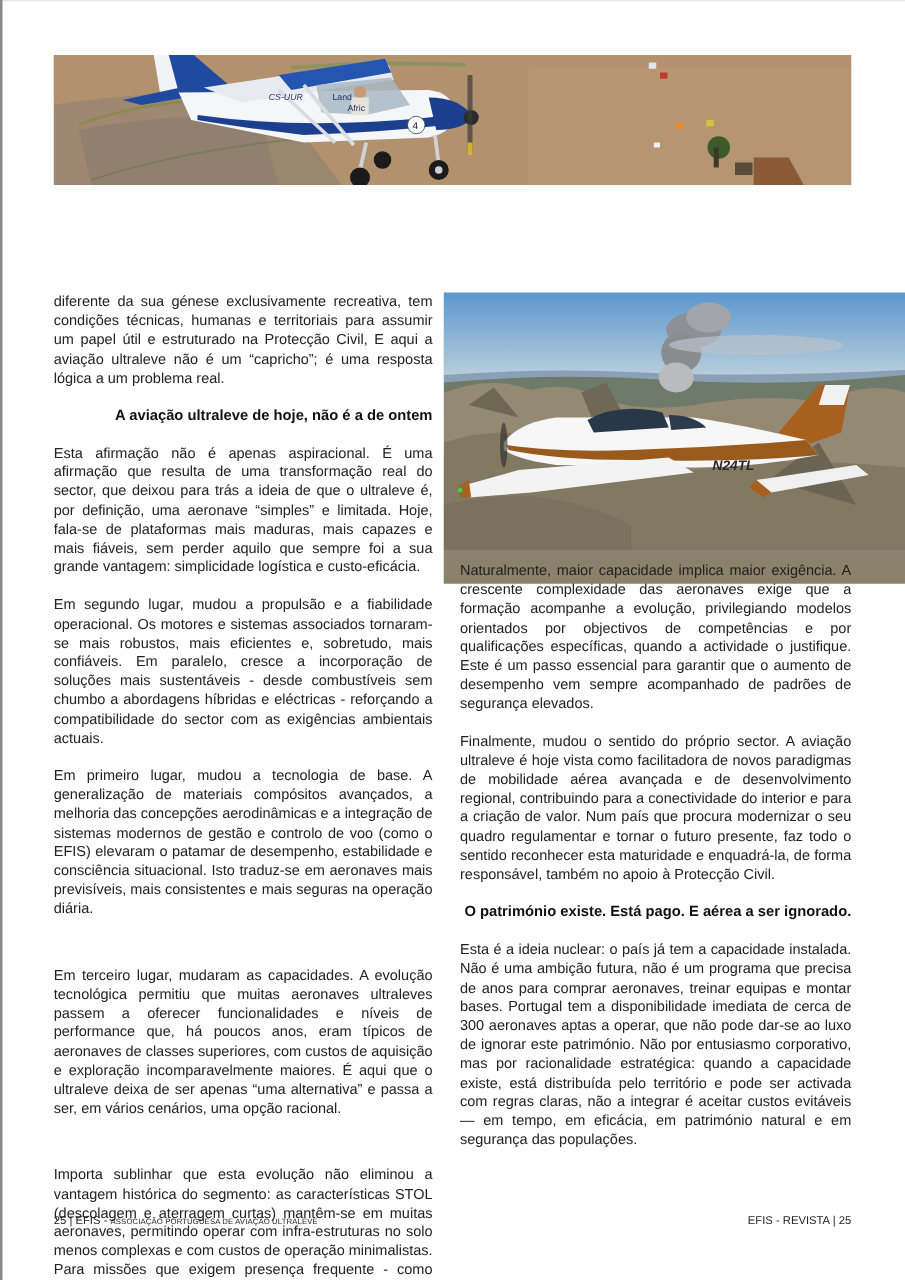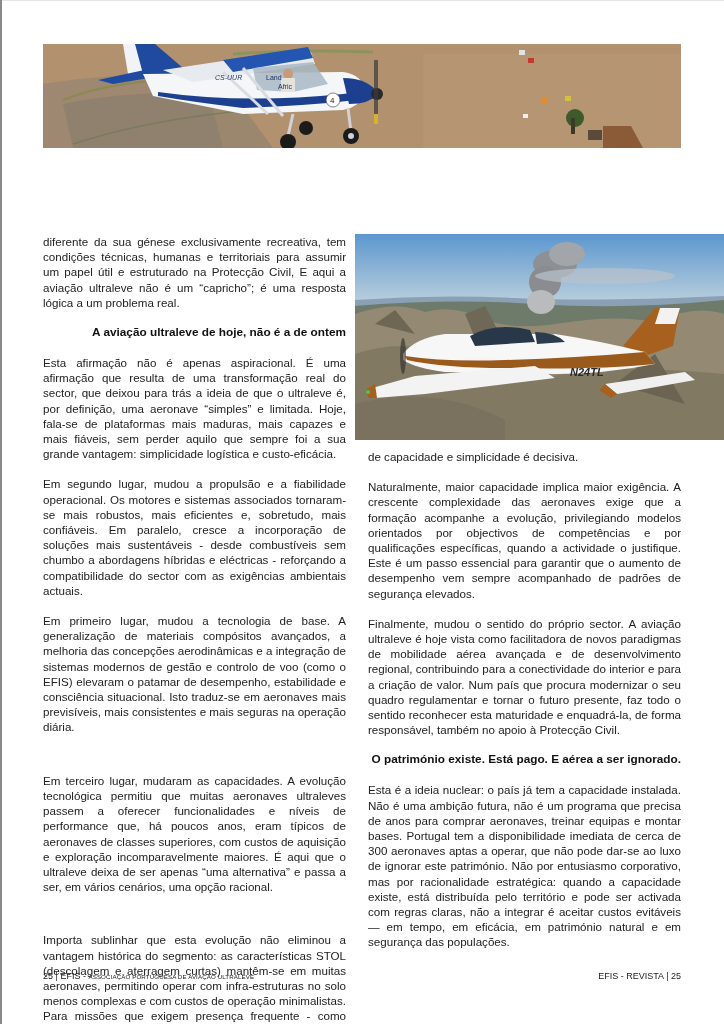--- a/index.html
+++ b/index.html
@@ -9,21 +9,21 @@
     .top-edge { position: absolute; left: 0; top: 0; width: 724px; height: 1px; background: #e6e6e6; }
 
     
     .photo-top {
       position: absolute; left: 43px; top: 44px; width: 638px; height: 104px; overflow: hidden;
       background: linear-gradient(180deg, #a88d73 0%, #b49274 40%, #b8956f 100%);
     }
 
     
     .photo-side {
-      position: absolute; left: 355px; top: 234px; width: 369px; height: 206px; overflow: hidden;
+      position: absolute; left: 355px; top: 234px; width: 369px; height: 233px; overflow: hidden;
       background: linear-gradient(180deg, #6fa2cf 0%, #8fb6d6 35%, #b7cad7 52%, #8a8777 60%, #8c8069 100%);
     }
 
     
     .col {
       position: absolute; font-size: 11.6px; line-height: 15.2px; text-align: justify; color: #222;
     }
     .col p { margin-bottom: 15px; }
     .col p.tight { margin-bottom: 0; margin-top: 38px; }
     .col h3 { font-size: 11.8px; font-weight: bold; line-height: 15px; margin-bottom: 15px; color: #111; text-align: right; }
@@ -157,21 +157,20 @@
   <p>diferente da sua génese exclusivamente recreativa, tem condições técnicas, humanas e territoriais para assumir um papel útil e estruturado na Protecção Civil, E aqui a aviação ultraleve não é um “capricho”; é uma resposta lógica a um problema real.</p>
   <h3>A aviação ultraleve de hoje, não é a de ontem</h3>
   <p>Esta afirmação não é apenas aspiracional. É uma afirmação que resulta de uma transformação real do sector, que deixou para trás a ideia de que o ultraleve é, por definição, uma aeronave “simples” e limitada. Hoje, fala-se de plataformas mais maduras, mais capazes e mais fiáveis, sem perder aquilo que sempre foi a sua grande vantagem: simplicidade logística e custo-eficácia.</p>
   <p>Em segundo lugar, mudou a propulsão e a fiabilidade operacional. Os motores e sistemas associados tornaram-se mais robustos, mais eficientes e, sobretudo, mais confiáveis. Em paralelo, cresce a incorporação de soluções mais sustentáveis - desde combustíveis sem chumbo a abordagens híbridas e eléctricas - reforçando a compatibilidade do sector com as exigências ambientais actuais.</p>
   <p>Em primeiro lugar, mudou a tecnologia de base. A generalização de materiais compósitos avançados, a melhoria das concepções aerodinâmicas e a integração de sistemas modernos de gestão e controlo de voo (como o EFIS) elevaram o patamar de desempenho, estabilidade e consciência situacional. Isto traduz-se em aeronaves mais previsíveis, mais consistentes e mais seguras na operação diária.</p>
   <p class="tight">Em terceiro lugar, mudaram as capacidades. A evolução tecnológica permitiu que muitas aeronaves ultraleves passem a oferecer funcionalidades e níveis de performance que, há poucos anos, eram típicos de aeronaves de classes superiores, com custos de aquisição e exploração incomparavelmente maiores. É aqui que o ultraleve deixa de ser apenas “uma alternativa” e passa a ser, em vários cenários, uma opção racional.</p>
   <p class="tight">Importa sublinhar que esta evolução não eliminou a vantagem histórica do segmento: as características STOL (descolagem e aterragem curtas) mantêm-se em muitas aeronaves, permitindo operar com infra-estruturas no solo menos complexas e com custos de operação minimalistas. Para missões que exigem presença frequente - como vigilância, patrulha e confirmação rápida - esta combinação</p>
 </div>
 
 <div class="col col-right">
-  <p>de capacidade e simplicidade é decisiva.</p>
   <p>Naturalmente, maior capacidade implica maior exigência. A crescente complexidade das aeronaves exige que a formação acompanhe a evolução, privilegiando modelos orientados por objectivos de competências e por qualificações específicas, quando a actividade o justifique. Este é um passo essencial para garantir que o aumento de desempenho vem sempre acompanhado de padrões de segurança elevados.</p>
   <p>Finalmente, mudou o sentido do próprio sector. A aviação ultraleve é hoje vista como facilitadora de novos paradigmas de mobilidade aérea avançada e de desenvolvimento regional, contribuindo para a conectividade do interior e para a criação de valor. Num país que procura modernizar o seu quadro regulamentar e tornar o futuro presente, faz todo o sentido reconhecer esta maturidade e enquadrá-la, de forma responsável, também no apoio à Protecção Civil.</p>
   <h3>O património existe. Está pago. E aérea a ser ignorado.</h3>
   <p>Esta é a ideia nuclear: o país já tem a capacidade instalada. Não é uma ambição futura, não é um programa que precisa de anos para comprar aeronaves, treinar equipas e montar bases. Portugal tem a disponibilidade imediata de cerca de 300 aeronaves aptas a operar, que não pode dar-se ao luxo de ignorar este património. Não por entusiasmo corporativo, mas por racionalidade estratégica: quando a capacidade existe, está distribuída pelo território e pode ser activada com regras claras, não a integrar é aceitar custos evitáveis — em tempo, em eficácia, em património natural e em segurança das populações.</p>
 </div>
 
 <div class="footer-left">
   <span>25</span>
   <span>|</span>
   <span>EFIS</span>

